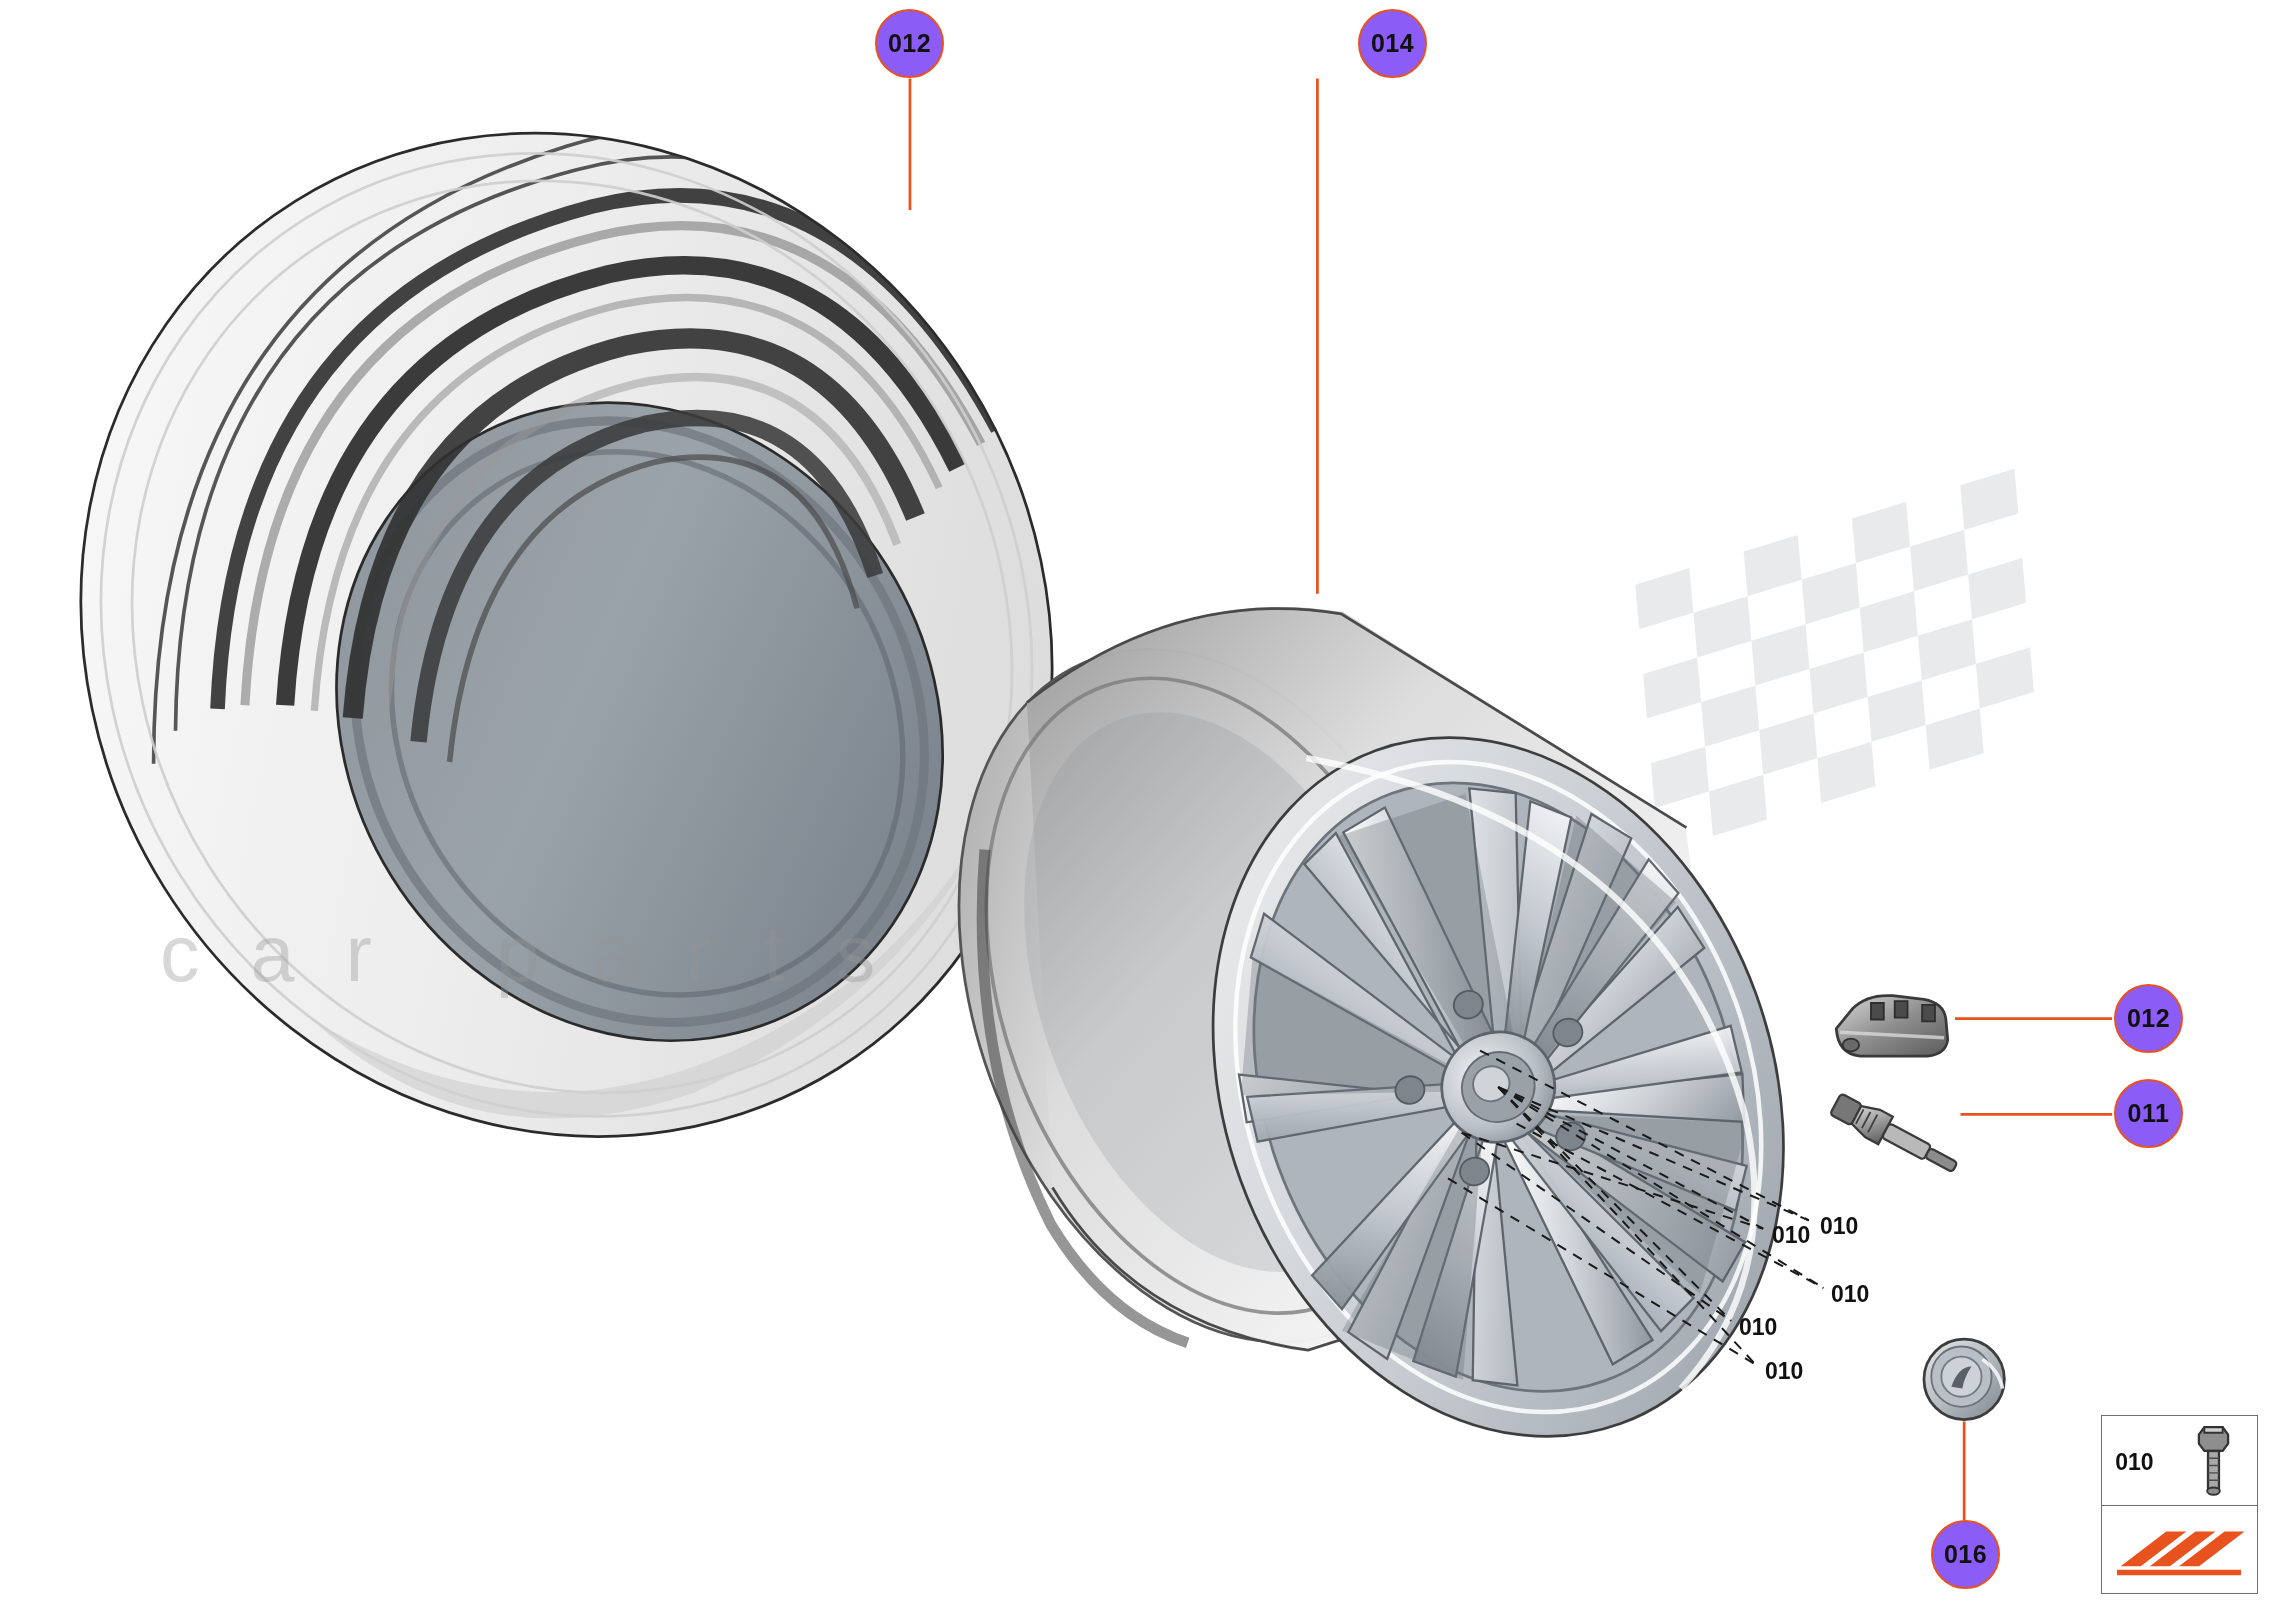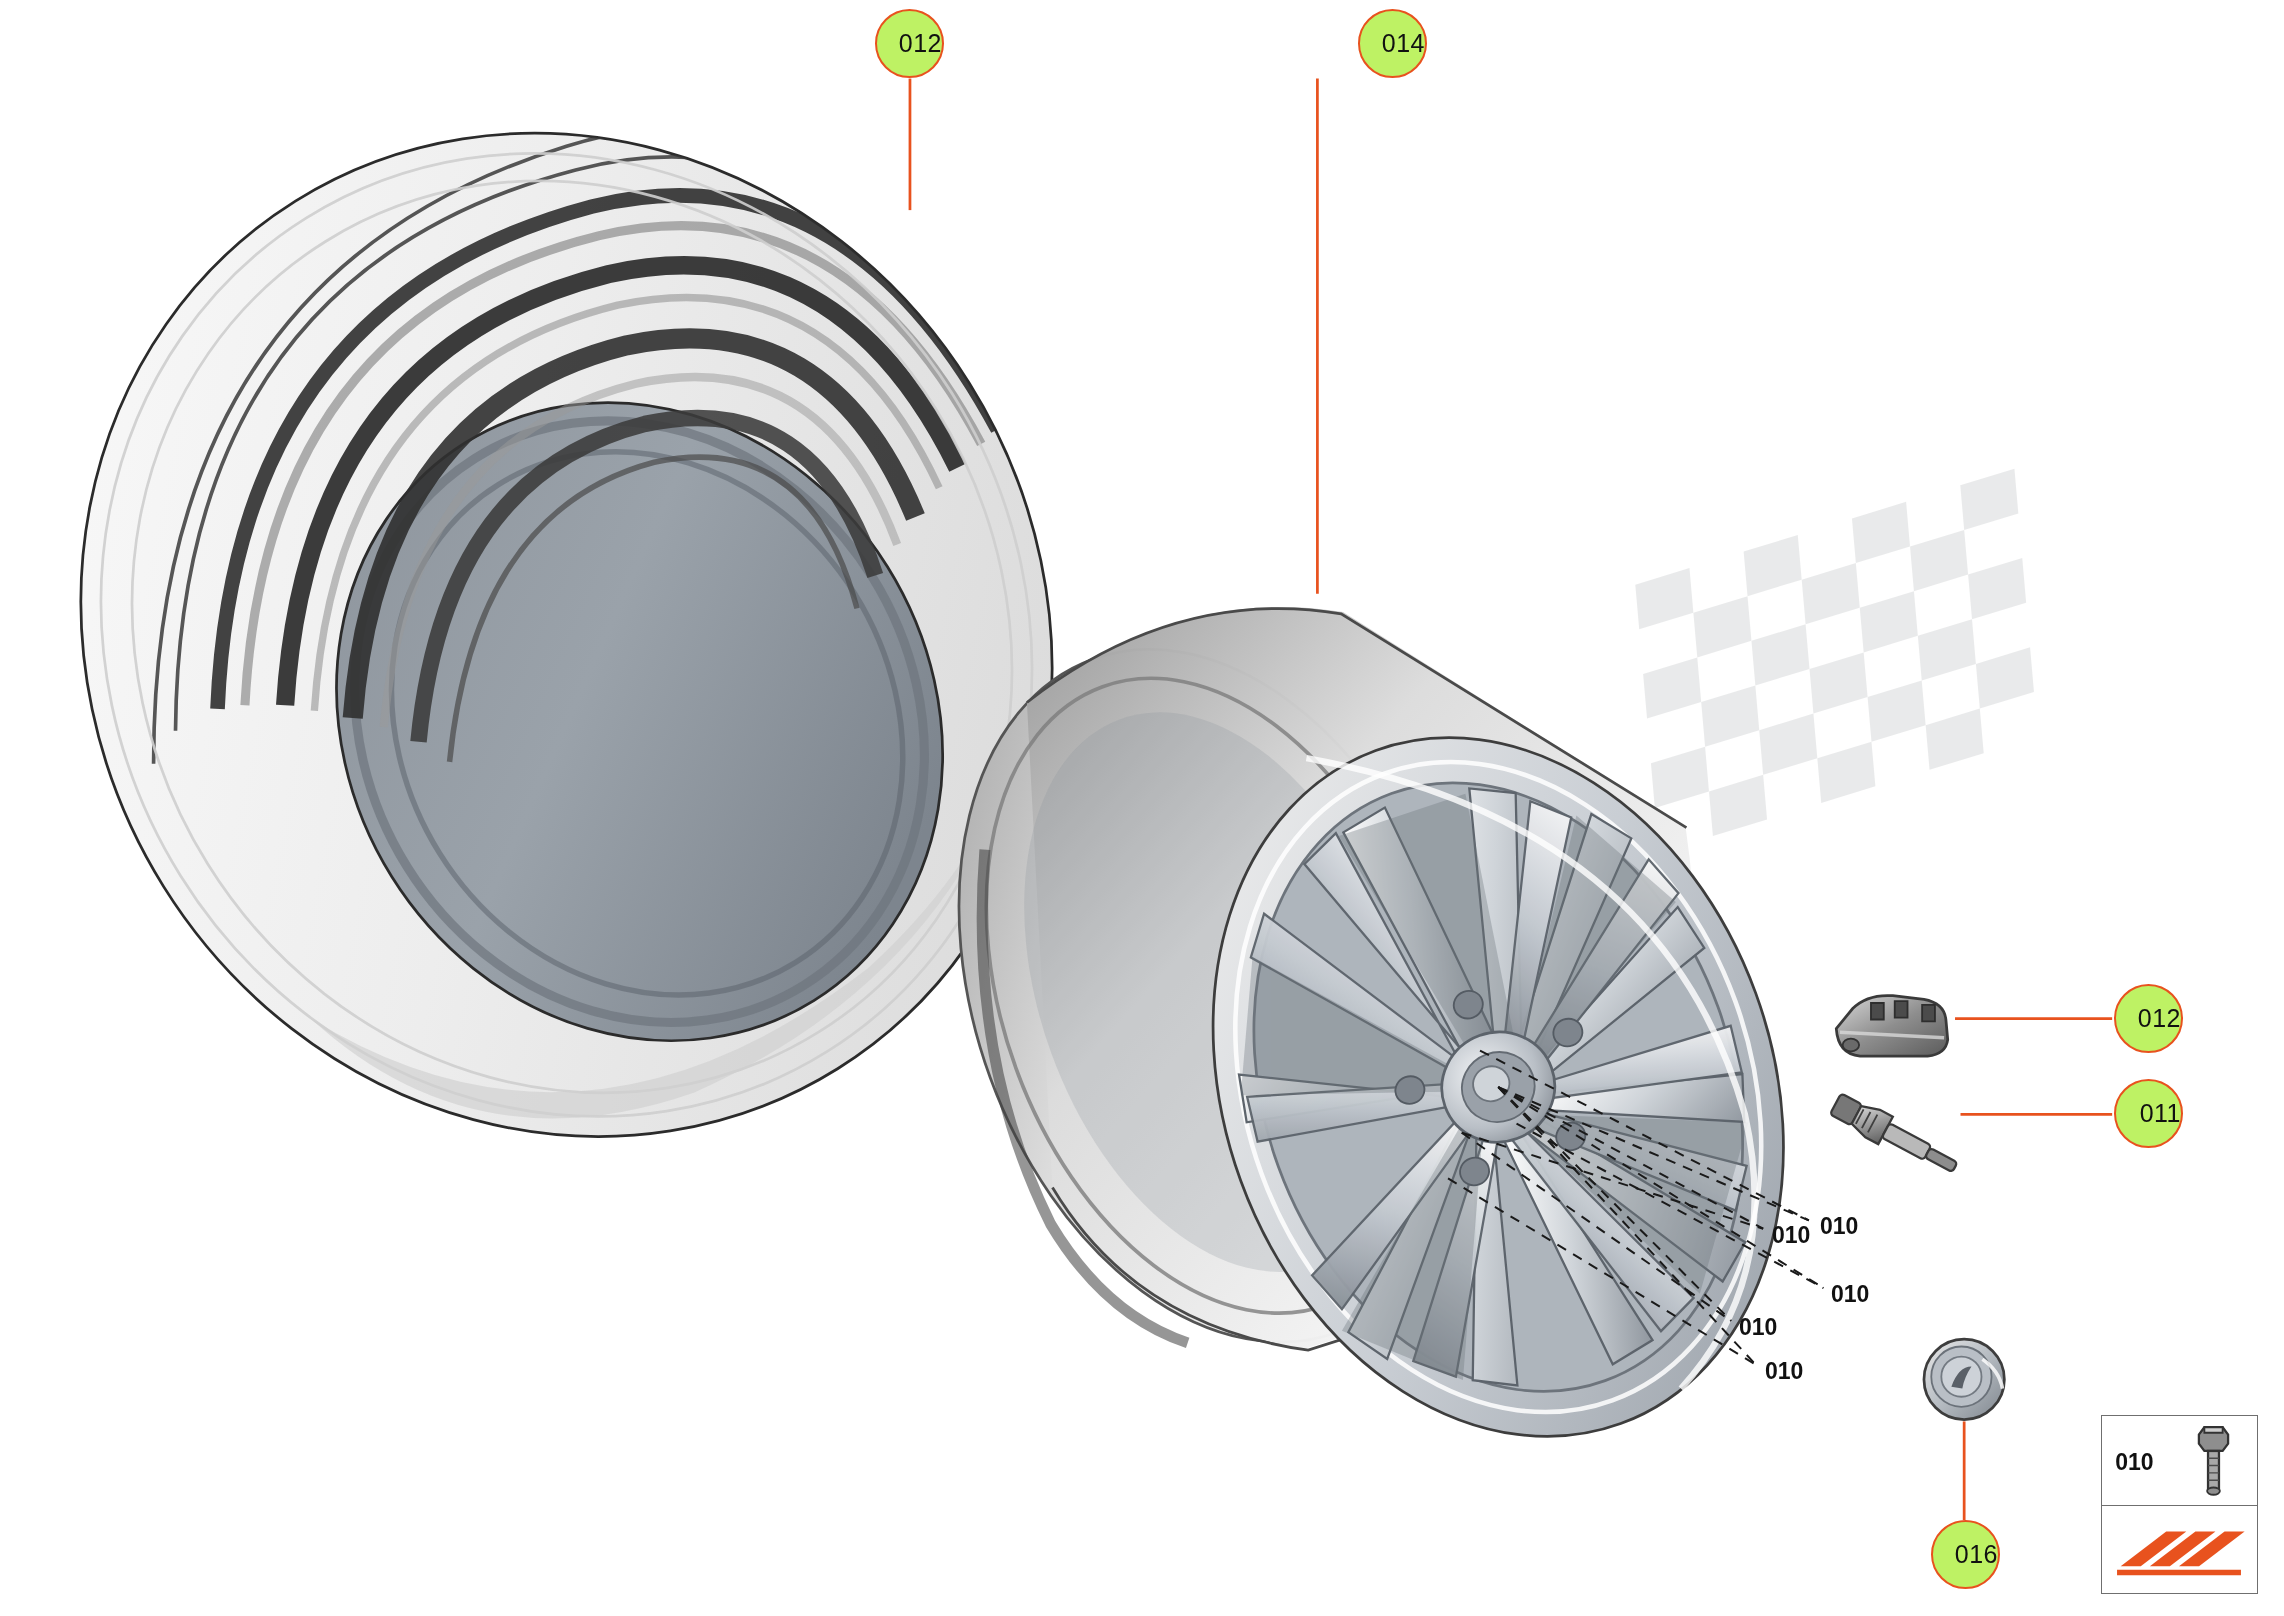--- a/index.html
+++ b/index.html
@@ -25,28 +25,28 @@
     left: 0; top: 0;
     width: 2284px;
     height: 1616px;
   }
   .callout {
     position: absolute;
     width: 69px;
     height: 69px;
     border-radius: 50%;
     border: 2.7px solid #E8521E;
-    background: #bef264;
+    background: #8b5cf6;
     color: #111111;
     font-size: 25px;
-    font-weight: normal;
+    font-weight: bold;
     letter-spacing: 0.5px;
     display: flex;
     align-items: center;
-    justify-content: flex-end;
+    justify-content: center;
     box-sizing: border-box;
     z-index: 40;
   }
   .smalllabel {
     position: absolute;
     font-size: 23px;
     font-weight: bold;
     color: #111111;
     z-index: 40;
     white-space: nowrap;
@@ -101,20 +101,21 @@
     color: rgba(150, 150, 150, 0.38);
     letter-spacing: 51px;
     line-height: 1;
   }
 </style>
 </head>
 <body>
 
 <div id="stage">
 
+  <div class="wm wm-sub">car parts</div>
 
   <svg class="layer" viewBox="0 0 2500 1769" xmlns="http://www.w3.org/2000/svg">
     <defs>
       <linearGradient id="tyreSide" x1="0" y1="0" x2="1" y2="1">
         <stop offset="0" stop-color="#fbfbfb"></stop>
         <stop offset="0.45" stop-color="#ededed"></stop>
         <stop offset="1" stop-color="#d6d6d6"></stop>
       </linearGradient>
       <linearGradient id="tyreInner" x1="0" y1="0" x2="0.6" y2="1">
         <stop offset="0" stop-color="#8d949c"></stop>

